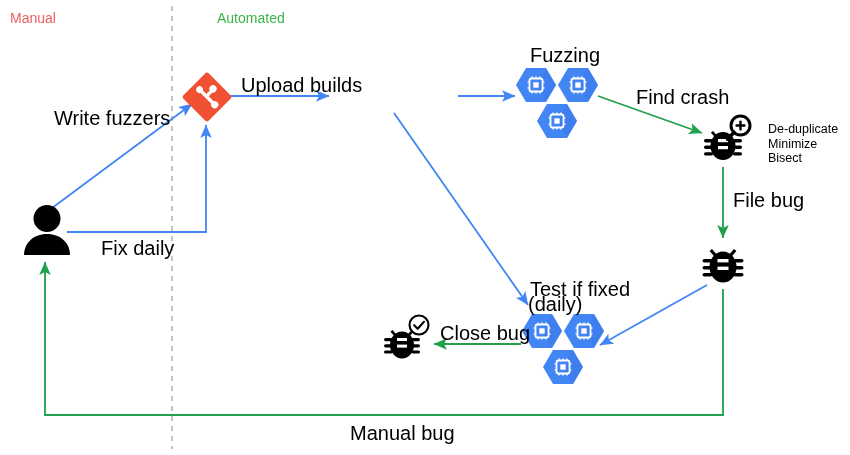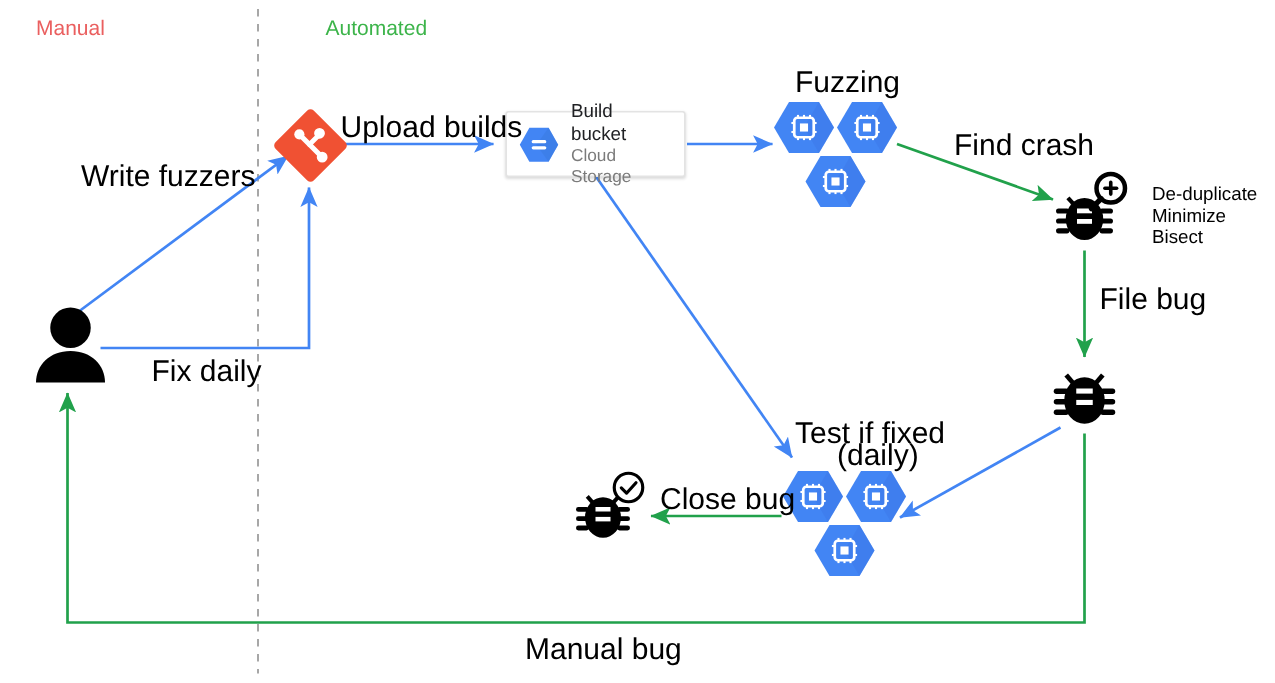--- a/index.html
+++ b/index.html
@@ -51,21 +51,21 @@
 
     <path d="M394,113 L528,305" fill="none" stroke="#4285f4" stroke-width="1.8" marker-end="url(#ahBlue)"></path>
 
     <path d="M707,285 L600,345" fill="none" stroke="#4285f4" stroke-width="1.8" marker-end="url(#ahBlue)"></path>
 
     <path d="M521,344 L434,344" fill="none" stroke="#21a14b" stroke-width="1.8" marker-end="url(#ahGreen)"></path>
 
     <path d="M723,289 L723,415 L45,415 L45,262" fill="none" stroke="#21a14b" stroke-width="1.8" marker-end="url(#ahGreen)"></path>
   </svg>
 
-  <div class="zone manual" style="left:10px;top:10px;margin-left:14px;">Manual</div>
+  <div class="zone manual" style="left:10px;top:10px;">Manual</div>
   <div class="zone auto" style="left:217px;top:10px;">Automated</div>
 
   <div class="node" style="left:22px;top:203px;width:50px;height:53px;">
     <svg width="50" height="53" viewBox="0 0 50 53">
       <circle cx="25" cy="15.5" r="13.5" fill="#000"></circle>
       <path d="M25,31 C39,31 48,40.5 48,52 L2,52 C2,40.5 11,31 25,31 Z" fill="#000"></path>
     </svg>
   </div>
 
   <div class="node" style="left:182px;top:72px;width:50px;height:50px;">
@@ -78,32 +78,20 @@
           <rect x="-1.7" y="-13" width="3.4" height="26" rx="1.7" fill="#fff"></rect>
           <circle cx="0" cy="11" r="3.6" fill="#fff"></circle>
           <circle cx="0" cy="-10.5" r="3.4" fill="#fff"></circle>
           <circle cx="10" cy="-1.5" r="3.6" fill="#fff"></circle>
           <path d="M0,-1 L9,-1 L9,-1.5" stroke="#fff" stroke-width="3.2" fill="none" stroke-linecap="round"></path>
         </g>
       </g>
     </svg>
   </div>
 
-  <div class="card" style="left:337px;top:74px;width:120px;height:44px;">
-    <svg width="30" height="27" viewBox="0 0 30 27">
-      <polygon points="7.8,0.8 22.2,0.8 29.4,13.5 22.2,26.2 7.8,26.2 0.6,13.5" fill="#4285f4"></polygon>
-      <polygon points="22.2,0.8 29.4,13.5 22.2,26.2 13,13.5" fill="#3b7ae0" opacity="0.55"></polygon>
-      <rect x="9.5" y="10" width="11" height="2.4" rx="1.2" fill="#fff"></rect>
-      <rect x="9.5" y="14.6" width="11" height="2.4" rx="1.2" fill="#fff"></rect>
-    </svg>
-    <div class="ctext">
-      <div class="ctitle">Build bucket</div>
-      <div class="csub">Cloud Storage</div>
-    </div>
-  </div>
 
   <div class="node" style="left:514px;top:66px;width:86px;height:74px;">
     <svg width="86" height="74" viewBox="0 0 86 74">
       <g>
         <polygon points="12,2 32,2 42,19 32,36 12,36 2,19" fill="#4285f4"></polygon>
         <polygon points="32,2 42,19 32,36 22,19" fill="#3b78e7" opacity="0.5"></polygon>
         <rect x="15.5" y="12.5" width="13" height="13" rx="2" fill="none" stroke="#fff" stroke-width="1.8"></rect>
         <rect x="19.3" y="16.3" width="5.4" height="5.4" fill="#fff"></rect>
         <g stroke="#fff" stroke-width="1.4">
           <line x1="18" y1="10.6" x2="18" y2="12.5"></line>
@@ -274,34 +262,34 @@
       <rect x="17" y="26" width="10" height="3" fill="#fff"></rect>
       <rect x="17" y="32.6" width="10" height="3" fill="#fff"></rect>
       <circle cx="39" cy="13" r="10" fill="#fff"></circle>
       <circle cx="39" cy="13" r="9.5" fill="none" stroke="#000" stroke-width="2.1"></circle>
       <path d="M34.2,13.2 L37.7,16.8 L44,9.8" fill="none" stroke="#000" stroke-width="2.1" stroke-linecap="round" stroke-linejoin="round"></path>
     </svg>
   </div>
 
   <div class="lbl" style="left:38px;top:110px;margin-left:16px;">Write fuzzers</div>
 
-  <div class="lbl" style="left:227px;top:77px;">Upload builds</div>
+  <div class="lbl" style="left:241px;top:77px;">Upload builds</div>
 
   <div class="lbl" style="left:530px;top:47px;">Fuzzing</div>
 
   <div class="lbl" style="left:636px;top:89px;text-align:center;">Find crash</div>
 
   <div class="lbl" style="left:768px;top:122px;font-size:12.5px;line-height:14.5px;">De-duplicate</div>
   <div class="lbl" style="left:768px;top:136.5px;font-size:12.5px;line-height:14.5px;">Minimize</div>
   <div class="lbl" style="left:768px;top:151px;font-size:12.5px;line-height:14.5px;">Bisect</div>
 
   <div class="lbl" style="left:733px;top:192px;">File bug</div>
 
   <div class="lbl" style="left:101px;top:240px;">Fix daily</div>
 
   <div class="lbl" style="left:530px;top:281px;">Test if fixed</div>
-  <div class="lbl" style="left:558px;top:296px;">(daily)</div>
+  <div class="lbl" style="left:528px;top:296px;">(daily)</div>
 
   <div class="lbl" style="left:440px;top:325px;">Close bug</div>
 
   <div class="lbl" style="left:350px;top:425px;">Manual bug</div>
 
 </div>
 
 </body></html>

